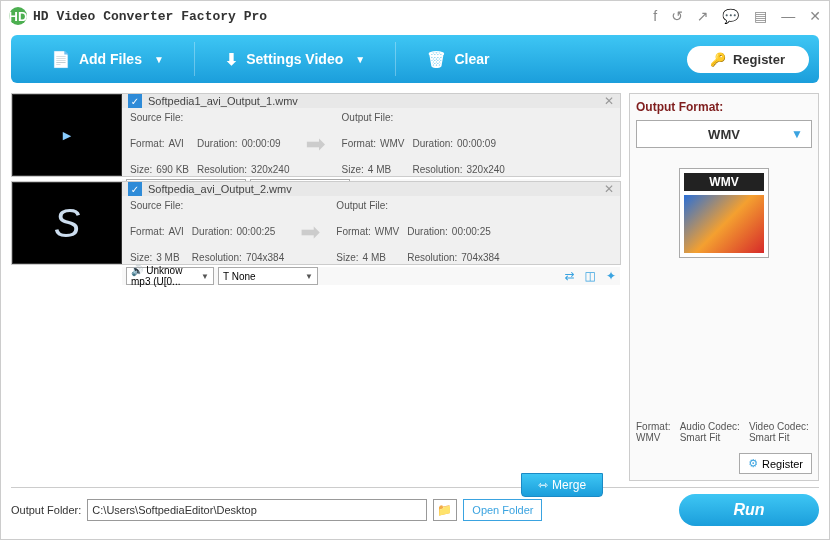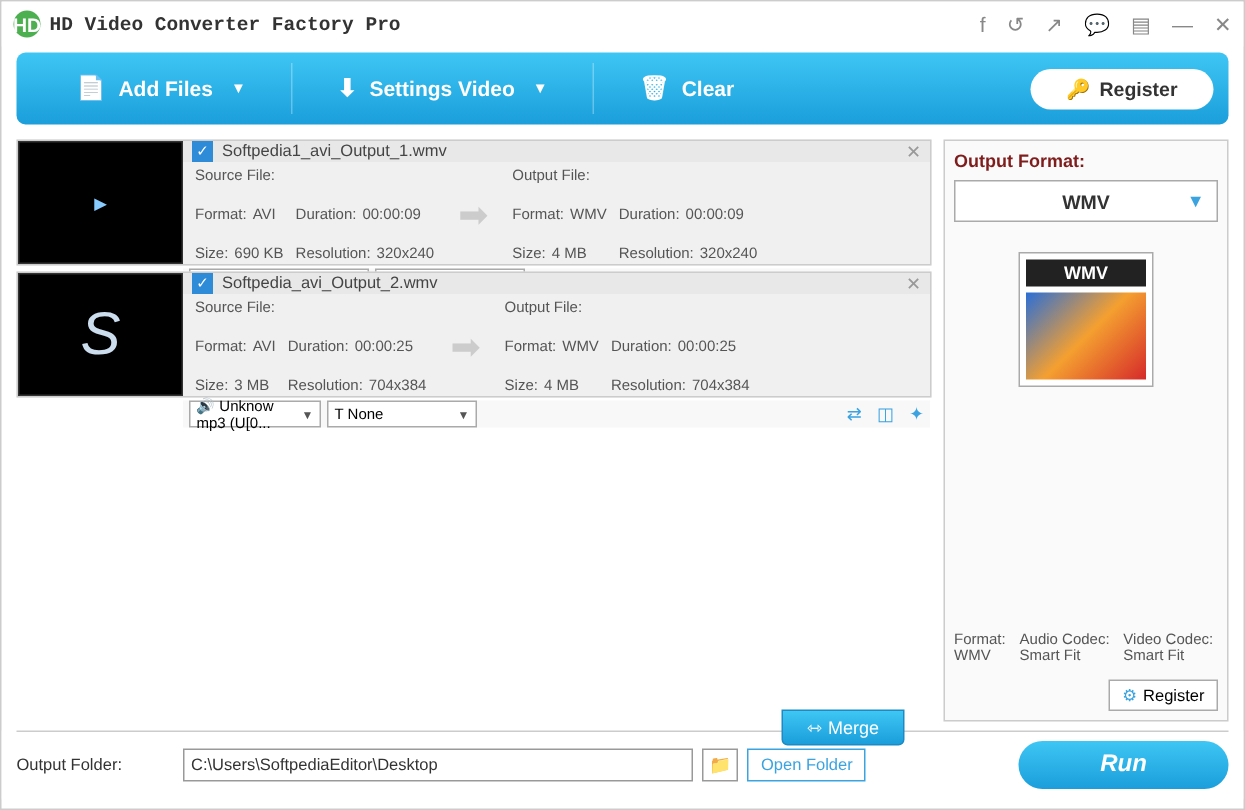--- a/index.html
+++ b/index.html
@@ -41,21 +41,21 @@
 .format-sel .fmt-chev { position: absolute; right: 8px; color: #3aa3e0; font-size: 12px; }
 .format-thumb { align-self: center; width: 90px; height: 90px; border: 1px solid #aaa; background: #fff; padding: 4px; display: flex; flex-direction: column; }
 .format-thumb-label { background: #222; color: #fff; font-size: 12px; font-weight: bold; text-align: center; padding: 2px; }
 .format-thumb-img { flex: 1; background: linear-gradient(135deg, #2a6fd6, #f4a030, #d62a2a); margin-top: 4px; }
 .format-meta { margin-top: auto; font-size: 10px; color: #555; display: flex; flex-direction: row; gap: 6px; padding: 4px 0; }
 .settings-btn { align-self: flex-end; border: 1px solid #aaa; background: #fff; font-size: 11px; padding: 3px 8px; display: flex; align-items: center; gap: 4px; cursor: pointer; margin-top: 6px; }
 .bottombar { height: 46px; display: flex; align-items: center; padding: 0 10px; gap: 6px; background: #fff; position: relative; }
 .merge-btn { position: absolute; top: -14px; left: 520px; background: linear-gradient(#3ec6f4, #1b9edb); color: #fff; font-size: 12px; padding: 4px 16px; border-radius: 0 0 4px 4px; cursor: pointer; display: flex; align-items: center; gap: 4px; border: 1px solid #1b8ac5; }
 .bottombar hr.top-line { position: absolute; top: 0; left: 10px; right: 10px; border: none; border-top: 1px solid #ccc; }
 .of-label { font-size: 11px; color: #333; }
-.of-input { height: 22px; width: 340px; border: 1px solid #999; font-size: 11px; padding: 0 4px; color: #333; margin-left: 35px; }
+.of-input { height: 22px; width: 340px; border: 1px solid #999; font-size: 11px; padding: 0 4px; color: #333; }
 .browse-btn { width: 24px; height: 22px; border: 1px solid #999; background: #fff; display: flex; align-items: center; justify-content: center; cursor: pointer; font-size: 12px; }
 .open-folder-btn { height: 22px; border: 1px solid #3aa3e0; color: #3aa3e0; background: #fff; font-size: 11px; padding: 0 8px; cursor: pointer; border-radius: 0; }
 .run-btn { margin-left: auto; width: 140px; height: 32px; background: linear-gradient(#3ec6f4, #1b9edb); color: #fff; font-size: 16px; font-style: italic; font-weight: bold; border-radius: 16px; display: flex; align-items: center; justify-content: center; cursor: pointer; }
 </style>
 </head>
 <body>
 
 <div class="titlebar">
   <div class="logo">HD</div>
   <div class="title">HD Video Converter Factory Pro</div>

